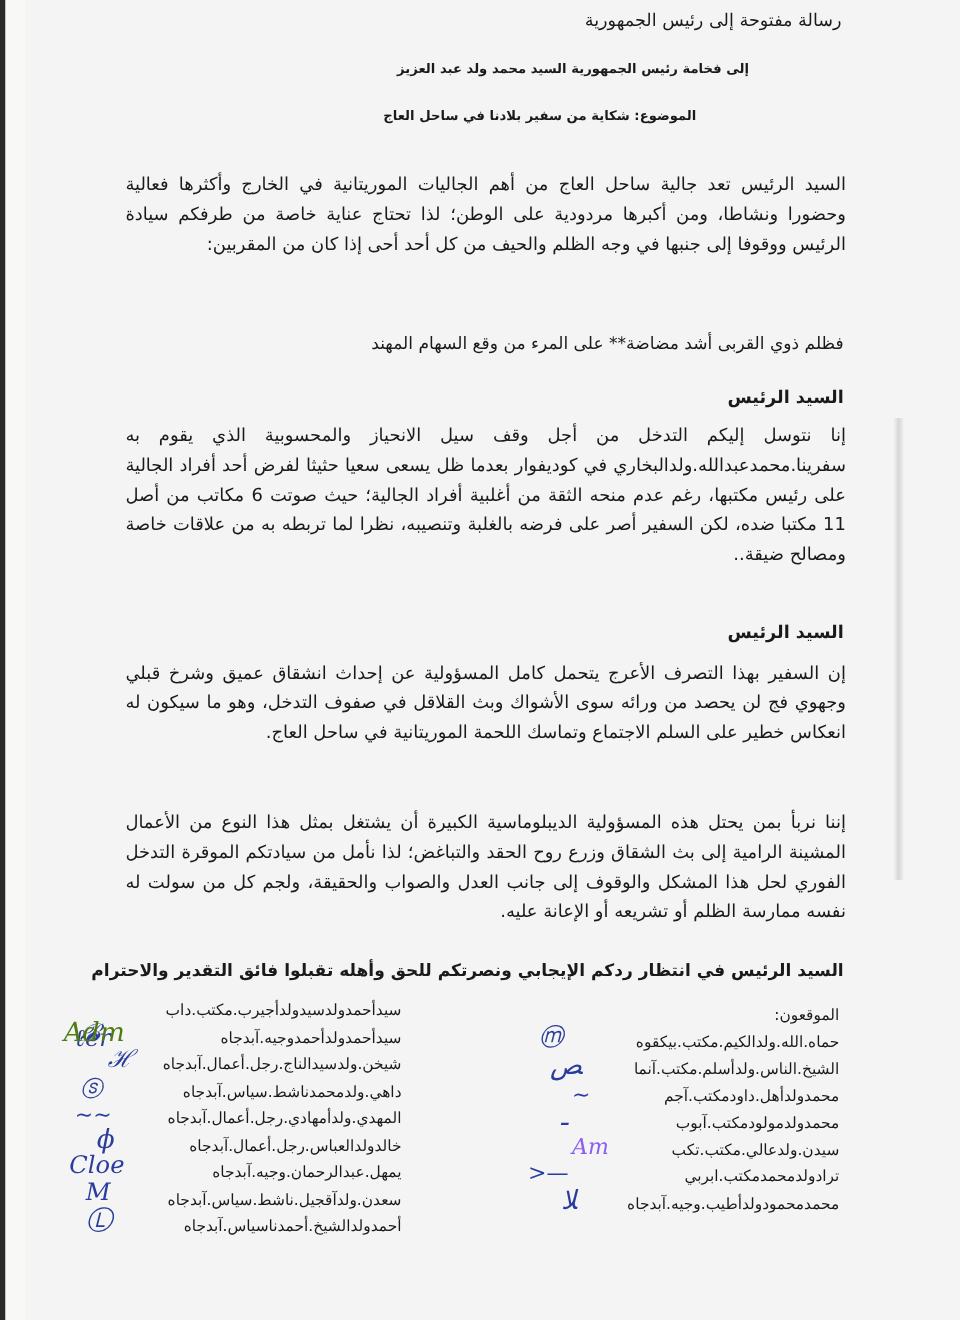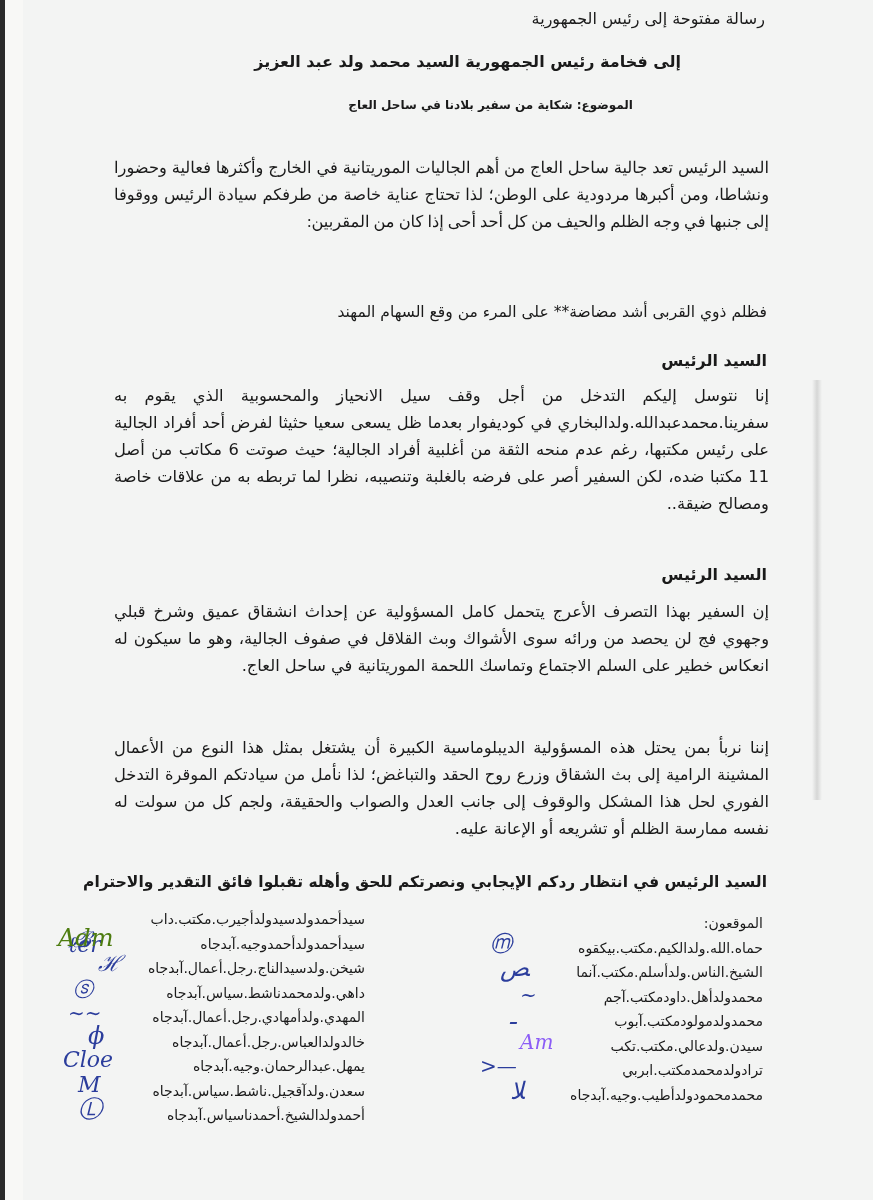--- a/index.html
+++ b/index.html
@@ -26,34 +26,34 @@
 </head>
 <body>
 
 <div class="edge-left"></div>
 <div class="edge-left2"></div>
 <div class="scan-streak"></div>
 
 <div class="page">
 
   <div class="line" style="top:9px; right:108px; font-size:16px;">رسالة مفتوحة إلى رئيس الجمهورية</div>
-  <div class="line bold" style="top:52px; right:192px; font-size:16px;">إلى فخامة رئيس الجمهورية السيد محمد ولد عبد العزيز</div>
+  <div class="line bold" style="top:52px; right:192px; font-size:12px;">إلى فخامة رئيس الجمهورية السيد محمد ولد عبد العزيز</div>
   <div class="line bold" style="top:95px; right:240px; font-size:12px;">الموضوع: شكاية من سفير بلادنا في ساحل العاج</div>
 
-  <div class="para" style="top:154px;font-family:Liberation Serif, serif;">السيد الرئيس تعد جالية ساحل العاج من أهم الجاليات الموريتانية في الخارج وأكثرها فعالية وحضورا ونشاطا، ومن أكبرها مردودية على الوطن؛ لذا تحتاج عناية خاصة من طرفكم سيادة الرئيس ووقوفا إلى جنبها في وجه الظلم والحيف من كل أحد أحى إذا كان من المقربين:</div>
+  <div class="para" style="top:154px;">السيد الرئيس تعد جالية ساحل العاج من أهم الجاليات الموريتانية في الخارج وأكثرها فعالية وحضورا ونشاطا، ومن أكبرها مردودية على الوطن؛ لذا تحتاج عناية خاصة من طرفكم سيادة الرئيس ووقوفا إلى جنبها في وجه الظلم والحيف من كل أحد أحى إذا كان من المقربين:</div>
 
   <div class="line" style="top:302px; right:106px; font-size:15.5px;">فظلم ذوي القربى أشد مضاضة** على المرء من وقع السهام المهند</div>
 
   <div class="line bold" style="top:351px; right:106px;">السيد الرئيس</div>
 
   <div class="para" style="top:382px;">إنا نتوسل إليكم التدخل من أجل وقف سيل الانحياز والمحسوبية الذي يقوم به سفرينا.محمدعبدالله.ولدالبخاري في كوديفوار  بعدما ظل يسعى سعيا حثيثا لفرض أحد أفراد الجالية على رئيس مكتبها، رغم عدم منحه الثقة من أغلبية أفراد الجالية؛ حيث صوتت 6 مكاتب من أصل 11 مكتبا ضده، لكن السفير أصر على فرضه بالغلبة وتنصيبه، نظرا لما تربطه به من علاقات خاصة ومصالح ضيقة..</div>
 
   <div class="line bold" style="top:565px; right:106px;">السيد الرئيس</div>
 
-  <div class="para" style="top:598px;">إن السفير بهذا التصرف الأعرج يتحمل كامل المسؤولية عن إحداث انشقاق عميق وشرخ قبلي وجهوي فج لن يحصد من ورائه سوى الأشواك وبث القلاقل في صفوف الجالية، وهو ما سيكون له انعكاس خطير على السلم الاجتماع وتماسك اللحمة الموريتانية في ساحل العاج.</div>
+  <div class="para" style="top:598px;">إن السفير بهذا التصرف الأعرج يتحمل كامل المسؤولية عن إحداث انشقاق عميق وشرخ قبلي وجهوي فج لن يحصد من ورائه سوى الأشواك وبث القلاقل في صفوف التدخل، وهو ما سيكون له انعكاس خطير على السلم الاجتماع وتماسك اللحمة الموريتانية في ساحل العاج.</div>
 
   <div class="para" style="top:734px;">إننا نربأ بمن يحتل هذه المسؤولية الديبلوماسية الكبيرة أن يشتغل بمثل هذا النوع من الأعمال المشينة الرامية إلى بث الشقاق وزرع روح الحقد والتباغض؛ لذا نأمل من سيادتكم الموقرة التدخل الفوري لحل هذا المشكل والوقوف إلى جانب العدل والصواب والحقيقة، ولجم كل من سولت له نفسه ممارسة الظلم أو تشريعه أو الإعانة عليه.</div>
 
   <div class="line" style="top:872px; right:106px; font-size:15.5px;font-weight:bold;">السيد الرئيس في انتظار ردكم الإيجابي ونصرتكم للحق وأهله تقبلوا فائق التقدير والاحترام</div>
 
   <div class="sig-list" style="top:911px; right:110px;">
     <div class="sig-item">الموقعون:</div>
     <div class="sig-item"><span>حماه.الله.ولدالكيم.مكتب.بيكقوه</span><span class="sig-mark" style="left: -80px; top: -4px; font-size: 22px; color: rgb(43, 61, 156);">ⓜ</span></div>
     <div class="sig-item"><span>الشيخ.الناس.ولدأسلم.مكتب.آنما</span><span class="sig-mark" style="left: -70px; top: -4px; font-size: 24px; color: rgb(43, 61, 156);">ﺺ</span></div>
     <div class="sig-item"><span>محمدولدأهل.داودمكتب.آجم</span><span class="sig-mark" style="left: -50px; top: -2px; font-size: 20px; color: rgb(43, 61, 156);">~</span></div>

